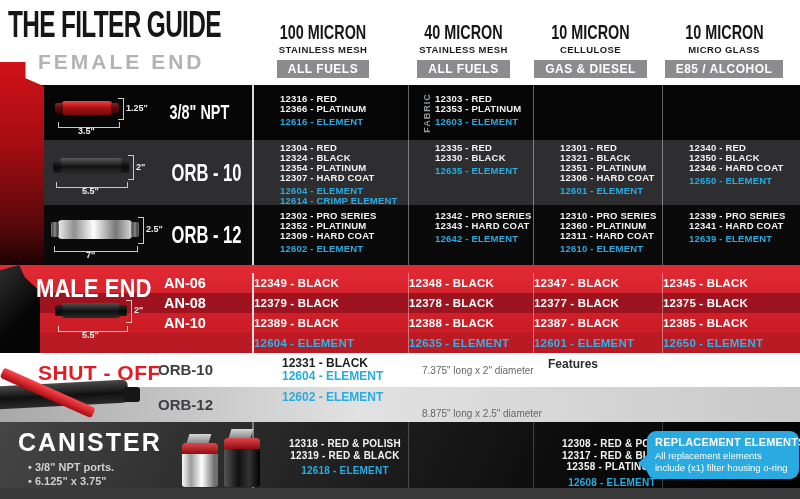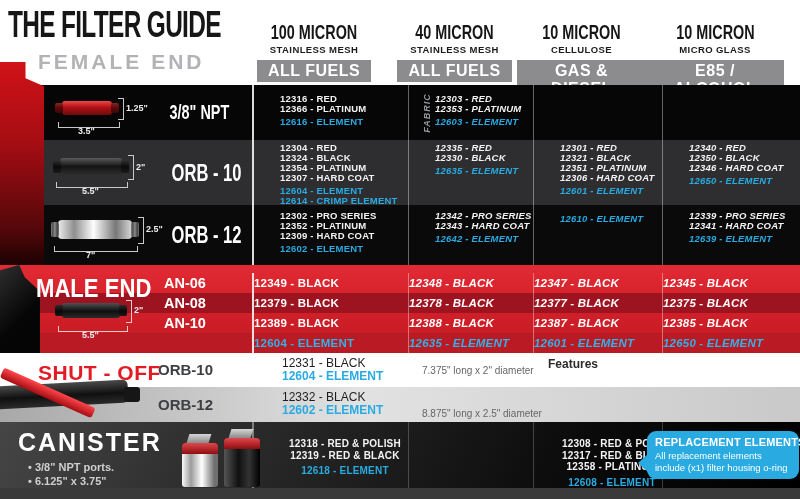--- a/index.html
+++ b/index.html
@@ -5,32 +5,32 @@
   html,body{margin:0;padding:0;background:#fff;}
   .canvas{position:relative;width:800px;height:499px;overflow:hidden;background:#fff;
           font-family:"Liberation Sans", sans-serif;}
   .cond{display:inline-block;transform:scaleX(.66);transform-origin:0 50%;white-space:nowrap;}
   .cond2{display:inline-block;transform:scaleX(.72);transform-origin:50% 50%;white-space:nowrap;}
 
   
   .hdr{position:relative;width:800px;height:85px;background:#fff;padding-left:40px;}
   .title{position:absolute;left:8px;top:4px;font-size:37px;font-weight:900;color:#161616;letter-spacing:-1px;}
   .subtitle{position:absolute;left:38px;top:50px;font-size:21px;font-weight:800;letter-spacing:3px;color:#b1b3b6;}
-  .colheads{position:absolute;left:236px;top:0;width:548px;height:85px;display:flex;}
+  .colheads{position:absolute;left:245px;top:0;width:548px;height:85px;display:flex;}
   .colhead{text-align:center;padding-top:23px;box-sizing:border-box;}
   .w1{width:156px}.w2{width:125px}.w3{width:129px}.w4{width:138px}
   .micron{font-size:20px;font-weight:900;color:#161616;line-height:18px;}
   .media{font-size:9.5px;font-weight:800;color:#1b1b1b;letter-spacing:.4px;margin-top:1px;}
-  .badge{display:inline-block;margin-top:5px;background:#8c8c8e;color:#fff;font-size:16px;
+  .badge{display:inline-block;margin-top:5px;background:#8c8c8e;color:#fff;font-size:12px;
          font-weight:800;letter-spacing:.5px;padding:2px 11px;}
 
   
   .grid{display:grid;grid-template-columns:252px 156px 125px 129px 138px;position:relative;}
   .cell{position:relative;box-sizing:border-box;padding:4px 2px 0 26px;}
-  .b{border-left:1px solid rgba(255,255,255,.38);font-style:italic;}
+  .b{border-left:1px solid rgba(255,255,255,.38);}
   .bw{border-left:2px solid rgba(255,255,255,.85);}
   .pline{font-size:9.5px;line-height:10px;font-weight:800;color:#f3f3f3;letter-spacing:.2px;white-space:nowrap;}
   .eline{font-size:9.5px;line-height:10px;font-weight:800;color:#29abe2;letter-spacing:.2px;white-space:nowrap;}
   .elist{margin-top:3px;}
 
   
   .row-npt{height:55px;background:#060607;}
   .row-orb10{height:65px;background:#2e2e30;}
   .row-orb12{height:60px;background:#0a0a0b;}
   .row-npt .cell{padding-top:9px;}
@@ -95,21 +95,21 @@
   .t-male .hb{left:6px;top:29px;width:68px;border-color:#f0c9c9;}
   .t-male .dvb{left:30px;top:33px;}
 
   
   .shutoff{position:relative;height:69px;background:#fff;}
   .sr1{height:34px;background:#fff;}
   .sr2{height:52px;background:linear-gradient(90deg,#a8a8a8,#e2e2e2 45%,#c9c9c9);}
   .slabel{margin-left:158px;font-size:15px;font-weight:900;color:#3d3f42;}
   .sr1 .slabel{line-height:34px;} .sr2 .slabel{line-height:35px;}
   .scell{box-sizing:border-box;padding:4px 0 0 30px;}
-  .spart{font-size:12px;line-height:13px;font-weight:400;color:#1e1e1e;white-space:nowrap;}
+  .spart{font-size:12px;line-height:13px;font-weight:700;color:#1e1e1e;white-space:nowrap;}
   .selem{font-size:12px;line-height:13px;font-weight:900;color:#29abe2;white-space:nowrap;}
   .ssize{align-self:center;padding-left:14px;font-size:10px;color:#666;white-space:nowrap;}
   .sotitle{position:absolute;left:38px;top:8px;font-size:21px;font-weight:900;color:#e31b22;letter-spacing:.5px;}
   .valve{position:absolute;left:0;top:0;width:150px;height:69px;}
   .valvebody{position:absolute;left:-6px;top:30px;width:134px;height:23px;border-radius:5px;
       background:linear-gradient(180deg,#4b4b4b,#101010 55%,#2b2b2b);transform:rotate(-3deg);}
   .valvenose{position:absolute;left:124px;top:34px;width:16px;height:15px;background:#161616;border-radius:3px;}
   .valvelever{position:absolute;left:2px;top:14px;width:100px;height:11px;border-radius:3px;
       background:linear-gradient(180deg,#ff474d,#a60d12);transform:rotate(24deg);transform-origin:0 50%;z-index:2;}
   .features{position:absolute;left:548px;top:4px;}
@@ -291,20 +291,25 @@
     <div class="cell b">
       <div>
           <div class="pline">12342 - PRO SERIES</div>
           <div class="pline">12343 - HARD COAT</div>
         </div>
       <div class="elist">
           <div class="eline">12642 - ELEMENT</div>
         </div>
     </div>
     <div class="cell b">
+      <div>
+          <div class="pline">12310 - PRO SERIES</div>
+          <div class="pline">12360 - PLATINUM</div>
+          <div class="pline">12311 - HARD COAT</div>
+        </div>
       <div class="elist">
           <div class="eline">12610 - ELEMENT</div>
         </div>
     </div>
     <div class="cell b">
       <div>
           <div class="pline">12339 - PRO SERIES</div>
           <div class="pline">12341 - HARD COAT</div>
         </div>
       <div class="elist">
@@ -372,21 +377,20 @@
       </div>
       <div class="ssize">7.375" long x 2" diameter</div>
       <div></div>
       <div></div>
     </div>
     <div class="grid srow sr2">
       <div>
           <div class="slabel">ORB-12</div>
         </div>
       <div class="scell">
-        <div class="spart">12332 - BLACK</div>
         <div class="selem">12602 - ELEMENT</div>
       </div>
       <div class="ssize">8.875" long x 2.5" diameter</div>
       <div></div>
       <div></div>
     </div>
     <div class="sotitle">SHUT - OFF</div>
     <div class="valve">
       <div class="valvelever"></div>
       <div class="valvebody"></div>

